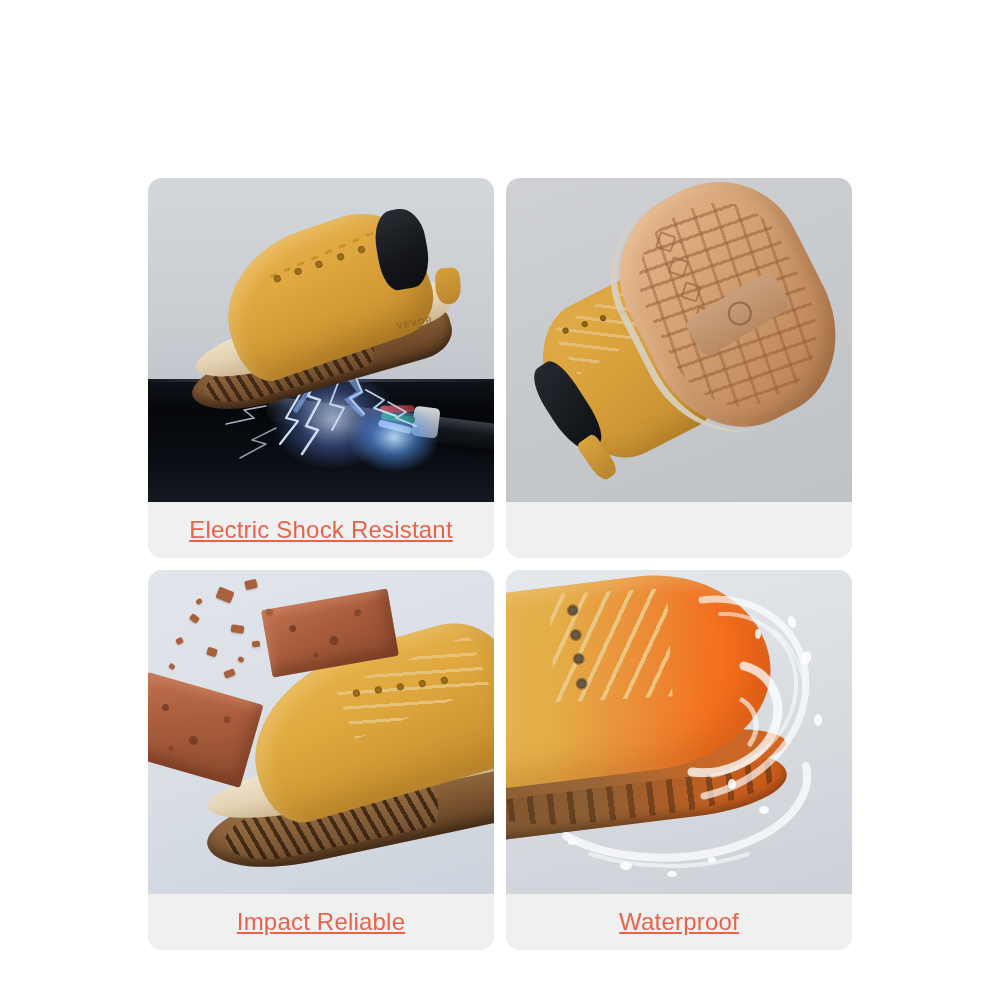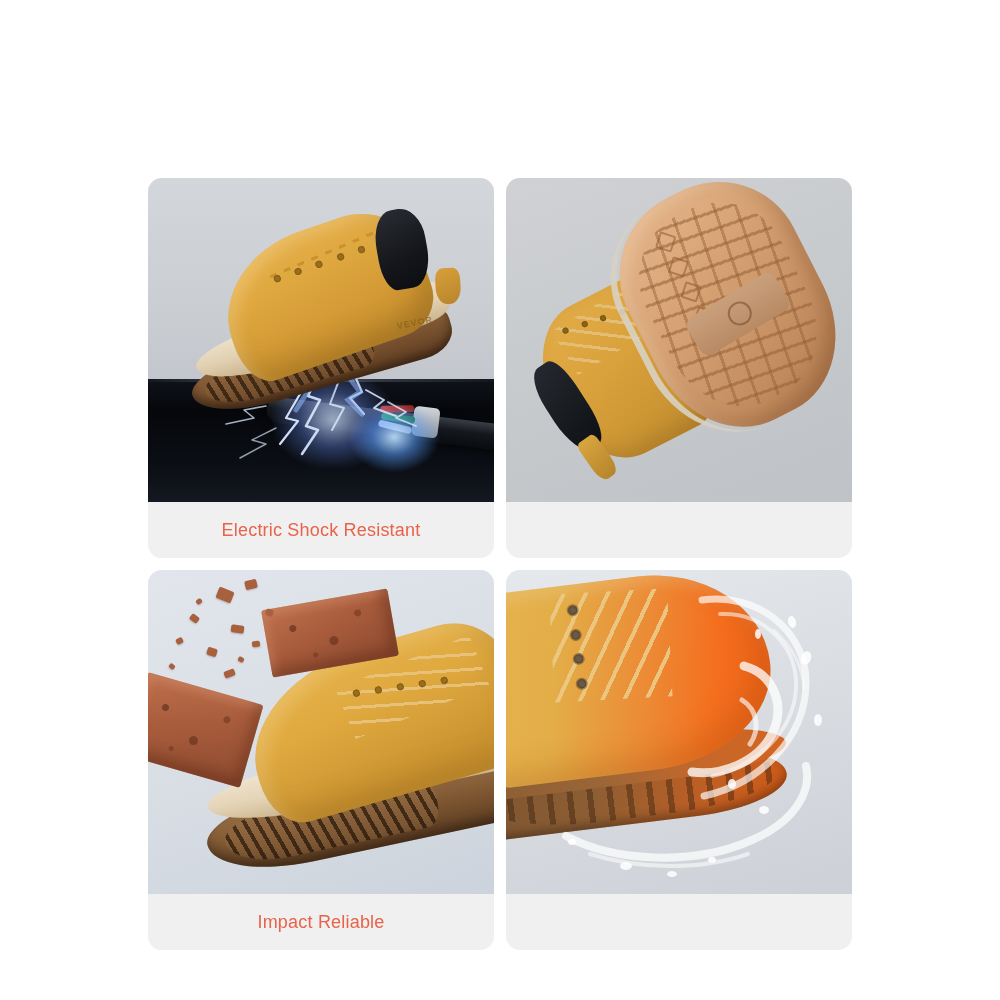--- a/index.html
+++ b/index.html
@@ -71,22 +71,23 @@
     height: 324px;
     overflow: hidden;
   }
   .card-label {
     flex: 1;
     display: flex;
     align-items: center;
     justify-content: center;
     background: #f0f0f0;
     color: #e8634a;
-    font-size: 18px;
+    font-size: 24px;
     letter-spacing: 0.2px;
+    text-decoration: underline;
   }
 
   
   .scene { position: absolute; inset: 0; }
 
   
   .bg1 {
     background: linear-gradient(180deg, #d3d6da 0%, #c9ccd1 45%, #c3c7cd 62%);
   }
   .floor1 {
@@ -684,16 +685,19 @@
               <ellipse cx="120" cy="296" rx="6" ry="4"></ellipse>
               <ellipse cx="166" cy="304" rx="5" ry="3"></ellipse>
               <ellipse cx="66" cy="272" rx="4" ry="3"></ellipse>
               <ellipse cx="206" cy="290" rx="4" ry="3"></ellipse>
               <ellipse cx="252" cy="64" rx="3" ry="5"></ellipse>
               <ellipse cx="226" cy="214" rx="4" ry="5"></ellipse>
             </g>
           </svg>
         </div>
       </div>
+      <div class="card-label">
+        <span>Waterproof</span>
+      </div>
     </div>
 
   </div>
 </div>
 
 </body></html>

